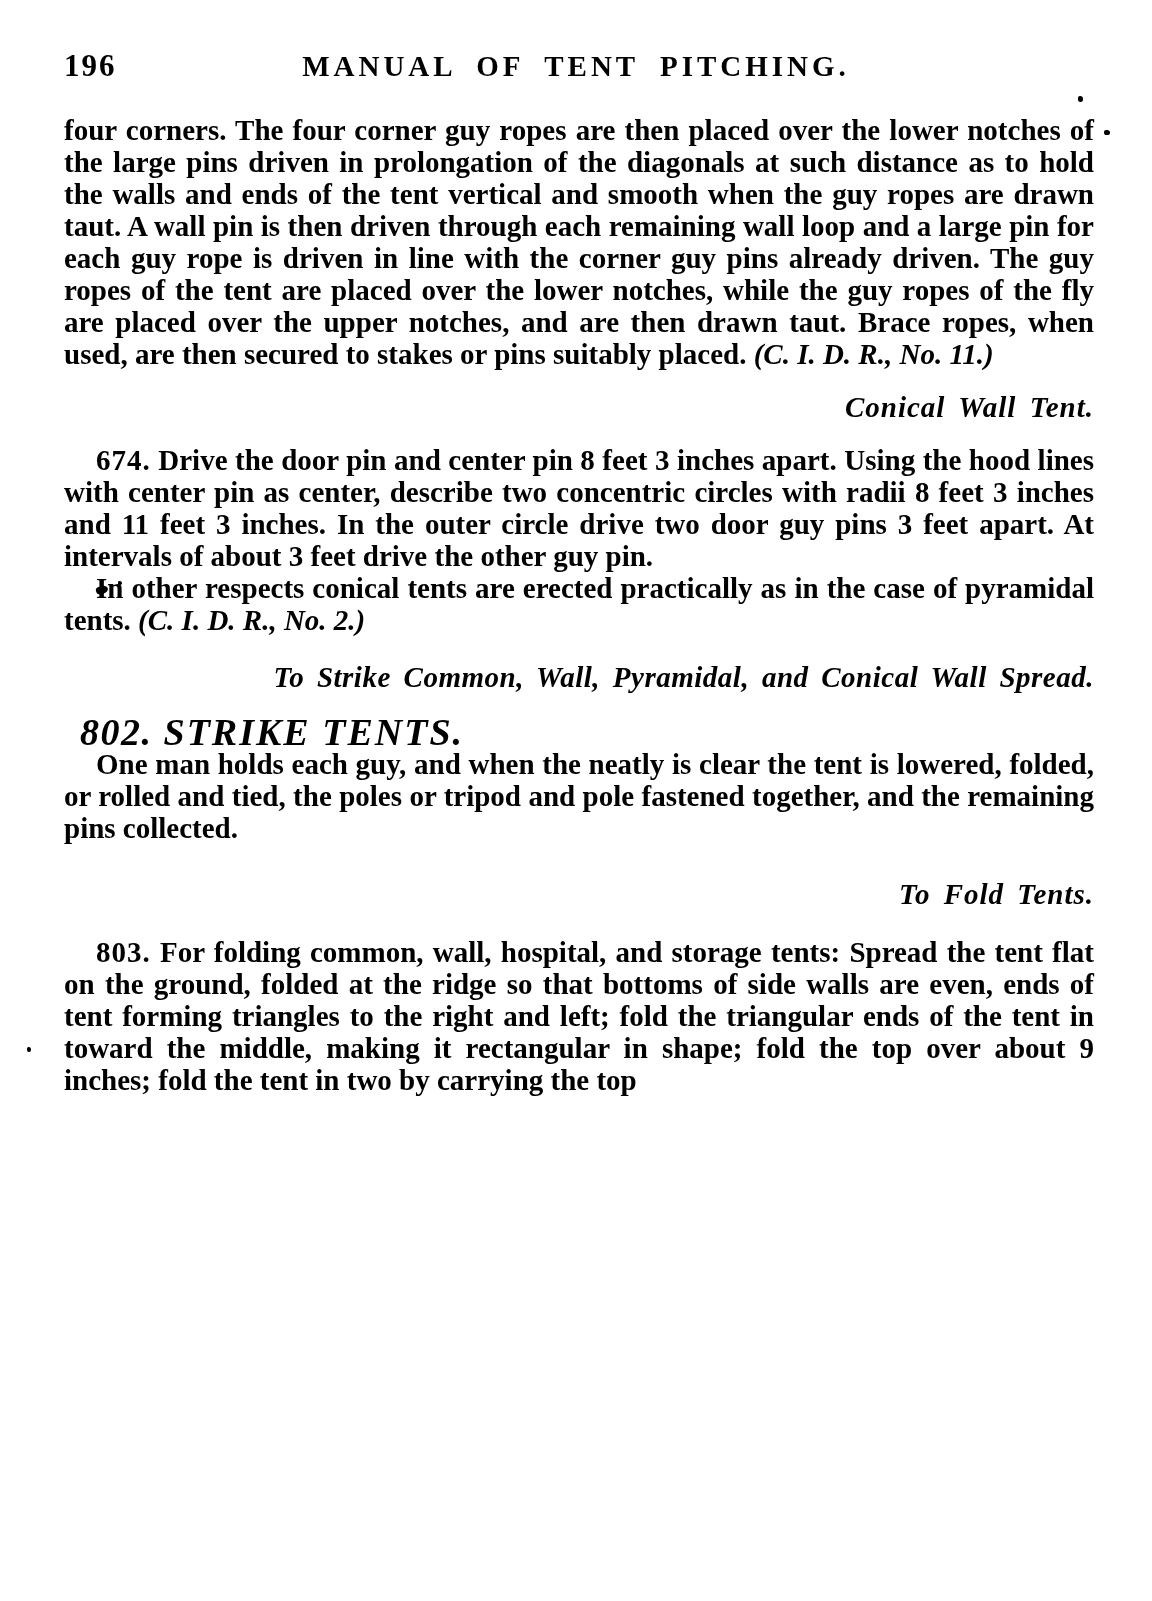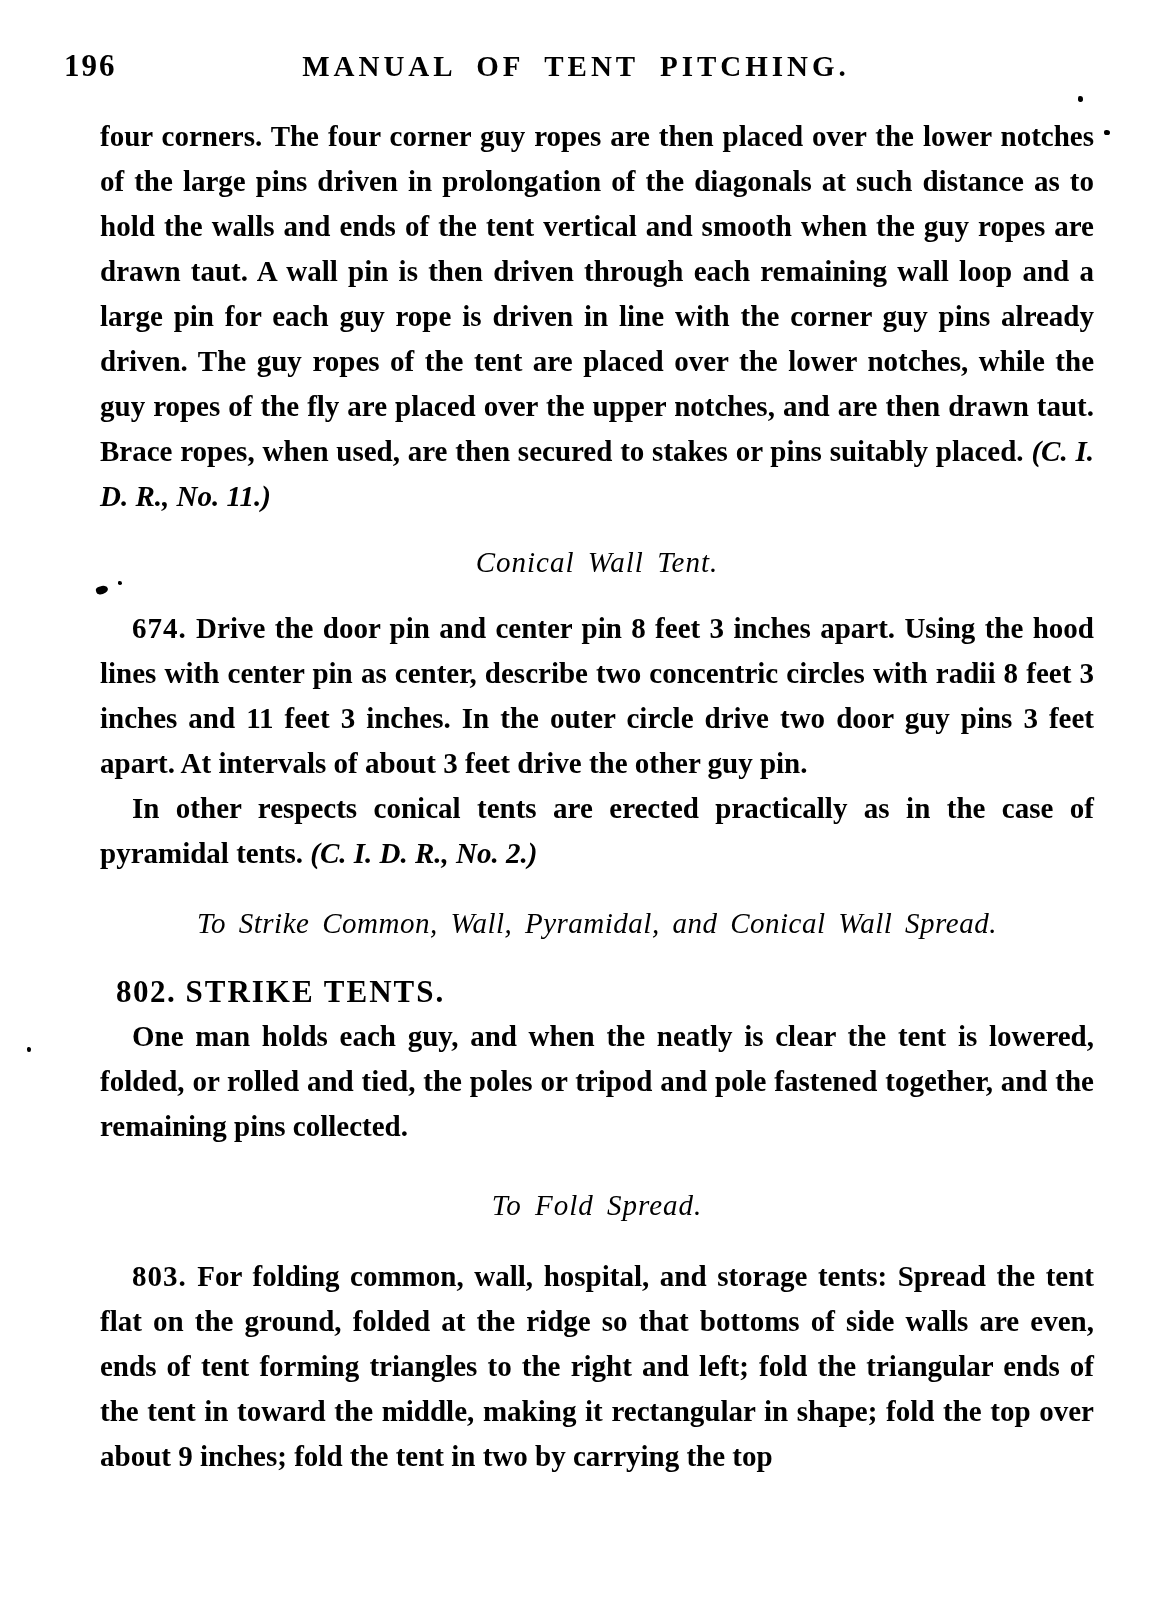--- a/index.html
+++ b/index.html
@@ -31,57 +31,58 @@
     letter-spacing: 2px;
   }
   .running-title {
     text-align: center;
     font-size: 29px;
     letter-spacing: 4px;
     word-spacing: 10px;
     font-weight: 700;
   }
   .page-body {
-    margin: 26px 58px 0 100px;
+    margin: 26px 58px 0 64px;
     font-size: 29px;
-    line-height: 45px;
+    line-height: 32px;
     text-align: justify;
   }
   .para {
     margin: 0;
   }
   .para.indent {
     text-indent: 32px;
   }
   .para-number {
     font-weight: 700;
     letter-spacing: 1px;
   }
   .citation {
     font-style: italic;
   }
   .center-heading {
-    text-align: center;
+    text-align: right;
     font-style: italic;
-    font-weight: 400;
+    font-weight: 700;
     font-size: 29px;
     letter-spacing: 1px;
     word-spacing: 5px;
     margin: 21px 0 21px 0;
   }
   .center-heading.wide {
     margin: 25px 0 23px 0;
     letter-spacing: 0.5px;
   }
   .center-heading.fold {
     margin: 34px 0 26px 0;
   }
   .section-heading {
+    font-style: italic;
     font-weight: 700;
-    font-size: 31px;
+    font-size: 38px;
     letter-spacing: 1.5px;
     margin: 0 0 0 16px;
     text-align: left;
   }
   .section-heading .caps {
     letter-spacing: 2px;
   }
   .speck {
     position: absolute;
     background: #000000;
@@ -120,18 +121,18 @@
 
     <p class="para indent"><span>In other respects conical tents are erected practically as in the case of pyramidal tents.  </span><span class="citation">(C. I. D. R., No. 2.)</span></p>
 
     <h3 class="center-heading wide">To Strike Common, Wall, Pyramidal, and Conical Wall Spread.</h3>
 
     <h3 class="section-heading"><span>802.</span>&nbsp;<span class="caps">STRIKE TENTS.</span></h3>
 
 
     <p class="para indent">One man holds each guy, and when the neatly is clear the tent is lowered, folded, or rolled and tied, the poles or tripod and pole fastened together, and the remaining pins collected.</p>
 
-    <h3 class="center-heading fold">To Fold Spread.</h3>
+    <h3 class="center-heading fold">To Fold Tents.</h3>
 
     <p class="para indent"><span class="para-number">803.</span><span> For folding common, wall, hospital, and storage tents: Spread the tent flat on the ground, folded at the ridge so that bottoms of side walls are even, ends of tent forming triangles to the right and left; fold the triangular ends of the tent in toward the middle, making it rectangular in shape; fold the top over about 9 inches; fold the tent in two by carrying the top</span></p>
 
   </div>
 </div>
 
 </body></html>

